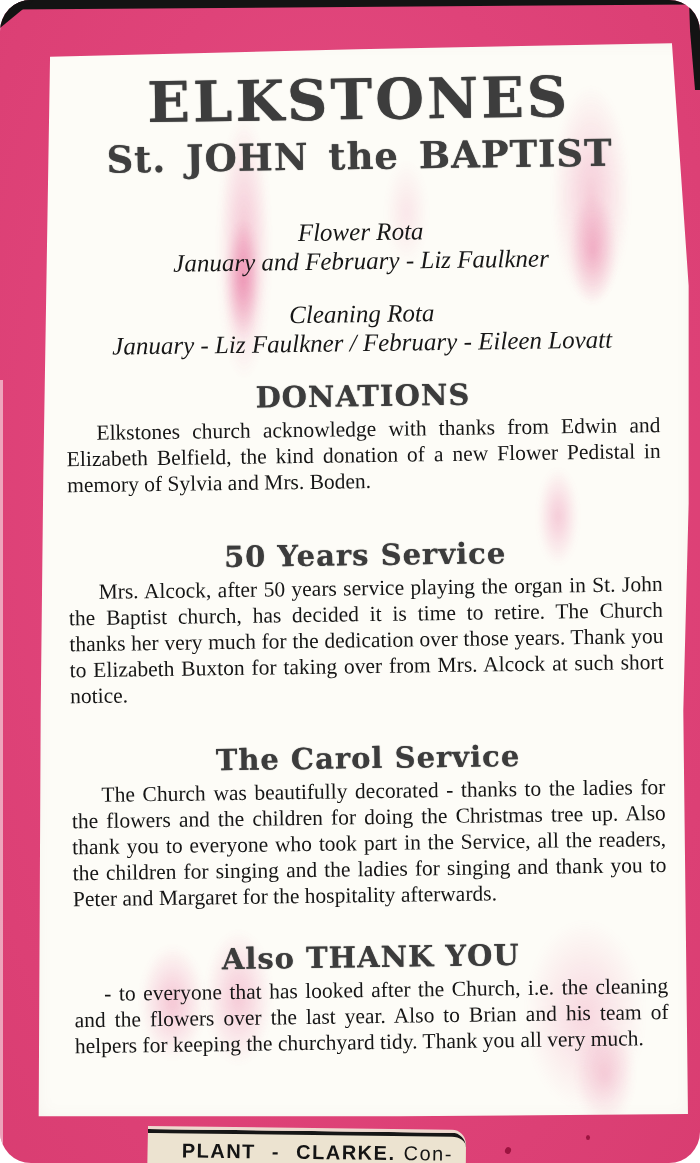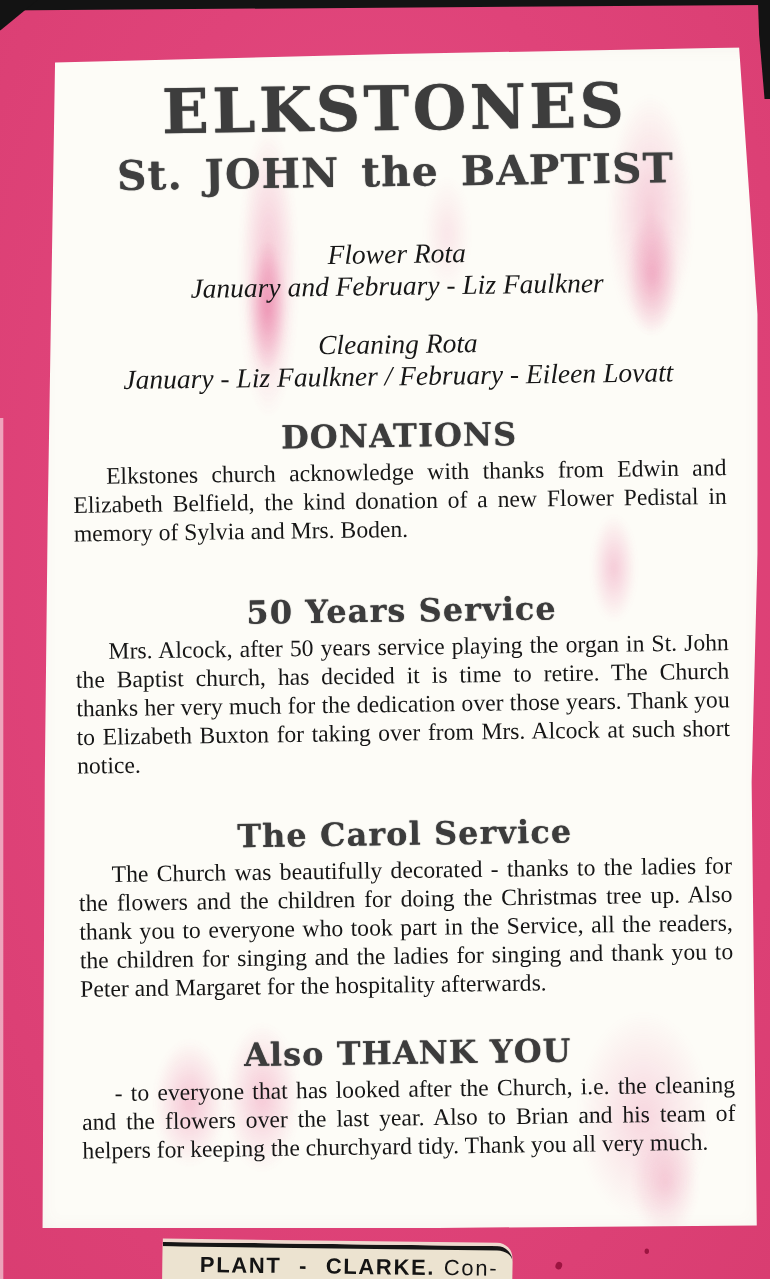--- a/index.html
+++ b/index.html
@@ -1,21 +1,21 @@
 <!DOCTYPE html>
 <html><head>
 <meta charset="utf-8">
 <style>
   html,body{margin:0;padding:0;}
   body{width:700px;height:1163px;overflow:hidden;position:relative;
        font-family:"Liberation Serif", serif;}
 
   
   .scan{position:absolute;inset:0;width:700px;height:1163px;overflow:hidden;
-        background:radial-gradient(ellipse at 48% 42%, #e45284 0%, #df4379 55%, #d93d71 100%);}
+        background:radial-gradient(ellipse at 48% 42%, #e45284 0%, #df4379 55%, #d93d71 100%);border-radius:31px;}
 
   
   .edge-top{position:absolute;left:0;top:0;width:700px;height:10px;background:#131313;
             clip-path:polygon(0 0,100% 0,100% 45%,0 95%);}
   .edge-corner-tl{position:absolute;left:0;top:0;width:34px;height:28px;background:#131313;
             clip-path:polygon(0 0,100% 0,0 100%);}
   .edge-corner-tr{position:absolute;right:0;top:0;width:11px;height:90px;background:#131313;
             clip-path:polygon(0 0,100% 0,100% 100%,55% 100%,10% 35%);}
   .edge-left-sliver{position:absolute;left:0;top:380px;width:3px;height:783px;
             background:rgba(252,248,246,.55);}

